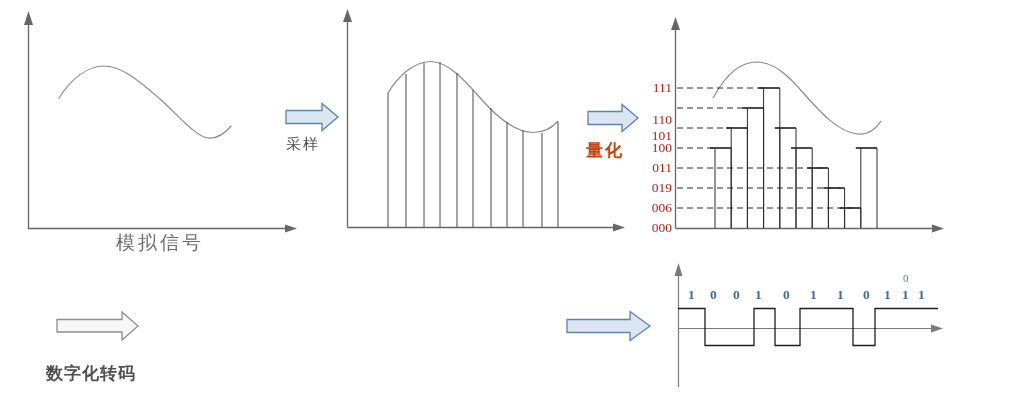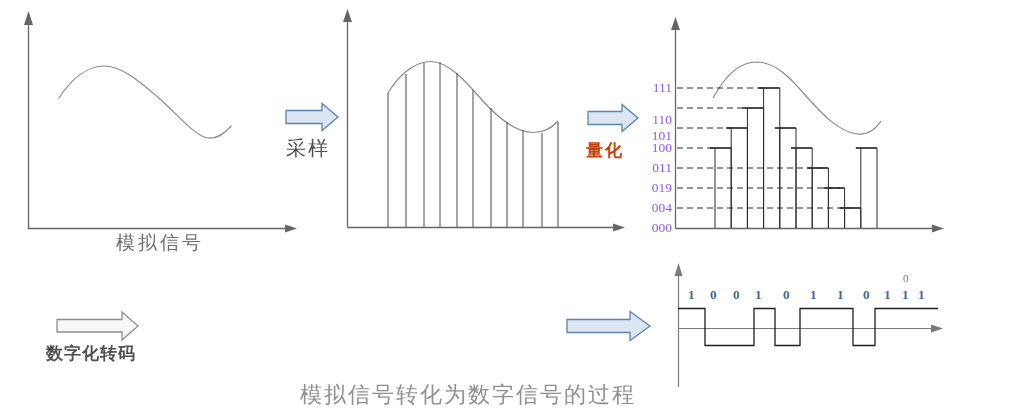--- a/index.html
+++ b/index.html
@@ -1,30 +1,30 @@
 <!DOCTYPE html>
 <html><head>
 <meta charset="utf-8">
 <style>
   html,body{margin:0;padding:0;background:#fff;}
   .canvas{position:relative;width:1014px;height:415px;background:#ffffff;overflow:hidden;
           font-family:"Liberation Sans",sans-serif;}
   svg{position:absolute;left:0;top:0;}
   .t{position:absolute;white-space:nowrap;}
   #label-analog{left:116px;top:230px;font-size:19px;letter-spacing:3px;color:#6e6e6e;}
-  #label-sampling{left:286px;top:135px;font-size:20px;letter-spacing:2px;color:#4f4f4f;}
+  #label-sampling{left:286px;top:135px;font-size:15px;letter-spacing:2px;color:#4f4f4f;}
   #label-quantize{left:586px;top:139px;font-size:17px;font-weight:bold;letter-spacing:2px;color:#c2410c;}
-  #label-transcode{left:46px;top:342px;font-size:17px;font-weight:bold;letter-spacing:1px;color:#4f4f4f;}
+  #label-transcode{left:46px;top:362px;font-size:17px;font-weight:bold;letter-spacing:1px;color:#4f4f4f;}
   #label-to-digital{left:556px;top:342px;font-size:15px;font-weight:bold;letter-spacing:1px;color:#4f4f4f;}
   #code-sequence{left:186px;top:336px;font-size:16px;letter-spacing:1.5px;word-spacing:4px;
                  color:#3c3c3c;font-family:"Liberation Serif",serif;}
   #caption{left:300px;top:380px;font-size:22px;letter-spacing:2px;color:#8f8f8f;}
   #quant-level-labels{position:absolute;left:638px;top:0;width:34px;height:240px;}
   .lvl-label{position:absolute;left:0;right:0;text-align:right;font-size:13.5px;
-             font-family:"Liberation Serif",serif;color:#8b5cf6;line-height:15px;}
+             font-family:"Liberation Serif",serif;color:#b91c1c;line-height:15px;}
   #bit-labels{position:absolute;left:0;top:287px;width:1014px;height:16px;}
   .bit{position:absolute;top:0;font-size:13.5px;font-weight:bold;color:#3f6a9e;
        font-family:"Liberation Serif",serif;}
   #stray-bit{left:903px;top:272px;font-size:11px;color:#6b7f99;font-family:"Liberation Serif",serif;}
 </style>
 </head>
 <body>
 
 <div class="canvas">
 
@@ -117,32 +117,31 @@
   <div class="t" id="label-analog">模拟信号</div>
   <div class="t" id="label-sampling">采样</div>
   <div class="t" id="label-quantize">量化</div>
   <div id="quant-level-labels">
       <span class="lvl-label" style="top: 80px;">111</span>
       <span class="lvl-label" style="top: 100px; margin-top: 12px;">110</span>
       <span class="lvl-label" style="top: 120px; margin-top: 8px;">101</span>
       <span class="lvl-label" style="top: 140px;">100</span>
       <span class="lvl-label" style="top: 160px;">011</span>
       <span class="lvl-label" style="top: 180px;">019</span>
-      <span class="lvl-label" style="top: 200px;">004</span>
+      <span class="lvl-label" style="top: 200px;">006</span>
       <span class="lvl-label" style="top: 220px;">000</span>
     </div>
   <div class="t" id="label-transcode">数字化转码</div>
   <div id="bit-labels">
       <span class="bit" style="left: 688px; color: rgb(63, 106, 158);">1</span>
       <span class="bit" style="left: 710px; color: rgb(63, 106, 158);">0</span>
       <span class="bit" style="left: 733px; color: rgb(63, 106, 158);">0</span>
       <span class="bit" style="left: 755px; color: rgb(63, 106, 158);">1</span>
       <span class="bit" style="left: 783px; color: rgb(63, 106, 158);">0</span>
       <span class="bit" style="left: 810px; color: rgb(63, 106, 158);">1</span>
       <span class="bit" style="left: 837px; color: rgb(63, 106, 158);">1</span>
       <span class="bit" style="left: 863px; color: rgb(63, 106, 158);">0</span>
       <span class="bit" style="left: 884px; color: rgb(63, 106, 158);">1</span>
       <span class="bit" style="left: 902px; color: rgb(63, 106, 158);">1</span>
       <span class="bit" style="left: 918px; color: rgb(63, 106, 158);">1</span>
     </div>
   <div class="t" id="stray-bit">0</div>
-  <div class="t" id="caption">模拟信号转化为数字信号的过程</div>
 </div>
 
 </body></html>

